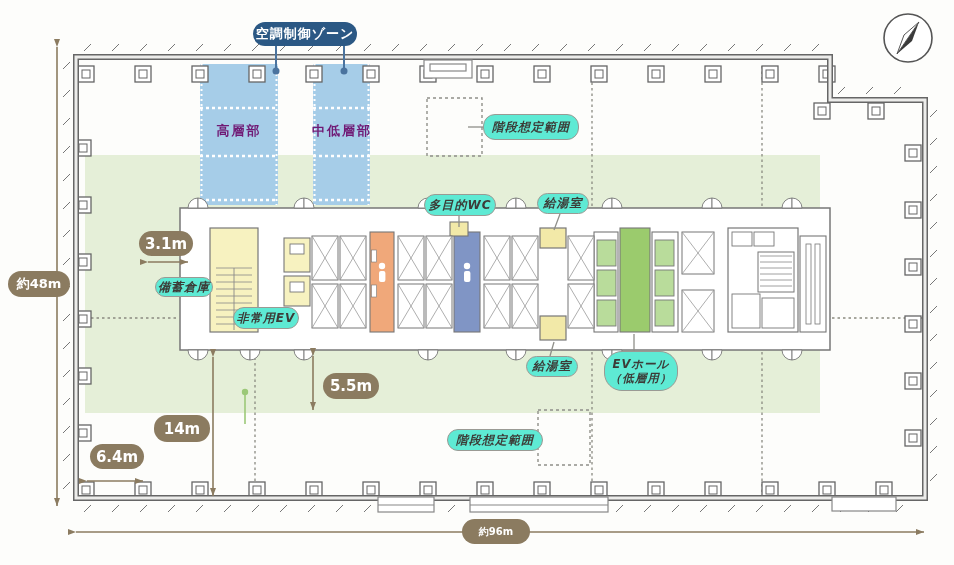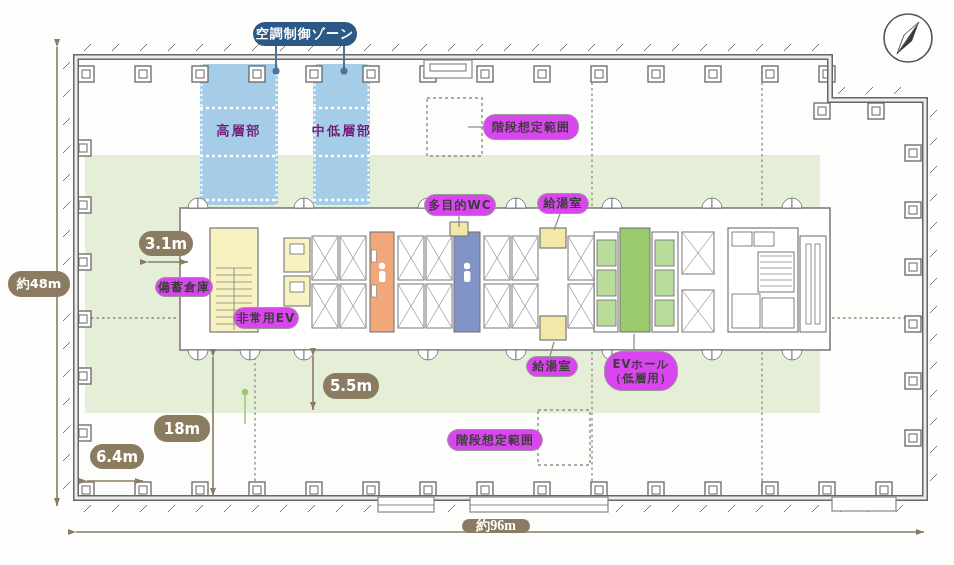--- a/index.html
+++ b/index.html
@@ -2,22 +2,22 @@
 <html><head>
 <meta charset="utf-8">
 <style>
   html,body{margin:0;padding:0;background:#fff;}
   .stage{position:relative;width:954px;height:565px;background:#fdfdfb;overflow:hidden;
          font-family:"DejaVu Sans","Liberation Sans",sans-serif;}
   .stage svg{position:absolute;left:0;top:0;}
   .lbl{position:absolute;box-sizing:border-box;display:flex;align-items:center;justify-content:center;
        text-align:left;white-space:nowrap;}
   .pill-navy{background:#2b5884;color:#fff;border-radius:13px;font-size:13px;font-weight:700;letter-spacing:1px;}
-  .pill-white{background:#d946ef;border:1.5px solid #9a9a94;border-radius:12px;color:#3c3c38;
-              font-size:12px;font-weight:600;letter-spacing:1px;}
+  .pill-white{background:#5eead4;border:1.5px solid #9a9a94;border-radius:12px;color:#3c3c38;
+              font-size:12px;font-weight:600;letter-spacing:1px;font-style:italic;}
   .pill-green{background:#a9d888;border:1px solid #8cc268;border-radius:14px;color:#6b6352;
               font-size:12.5px;font-weight:700;letter-spacing:1px;}
   .pill-dim{background:#8b7b60;color:#fff;border-radius:13px;font-size:15px;font-weight:700;}
   .band-label{color:#701a75;font-size:13px;font-weight:700;letter-spacing:2px;}
   .two-line{flex-direction:column;line-height:1.25;font-size:11.5px;}
 </style>
 </head>
 <body>
 
 <div class="stage">
@@ -443,18 +443,18 @@
   <div>（低層用）</div>
 </div>
 
 <div class="lbl pill-white" style="left:155px;top:277px;width:58px;height:20px;">備蓄倉庫</div>
 <div class="lbl pill-white" style="left:233px;top:307px;width:66px;height:22px;">非常用EV</div>
 
 <div class="lbl pill-white" style="left:447px;top:429px;width:96px;height:22px;">階段想定範囲</div>
 
 <div class="lbl pill-dim" style="left:139px;top:231px;width:54px;height:25px;">3.1m</div>
 <div class="lbl pill-dim" style="left:323px;top:373px;width:56px;height:26px;">5.5m</div>
-<div class="lbl pill-dim" style="left:154px;top:415px;width:56px;height:27px;">18m</div>
+<div class="lbl pill-dim" style="left:154px;top:415px;width:56px;height:27px;">14m</div>
 <div class="lbl pill-dim" style="left:90px;top:444px;width:54px;height:25px;">6.4m</div>
 <div class="lbl pill-dim" style="left:8px;top:271px;width:62px;height:26px;font-size:13px;">約48m</div>
-<div class="lbl pill-dim" style="left:462px;top:519px;width:68px;height:14px;font-size:14px;font-family:Liberation Serif, serif;">約96m</div>
+<div class="lbl pill-dim" style="left:462px;top:519px;width:68px;height:25px;font-size:10px;">約96m</div>
 
 </div>
 
 </body></html>

